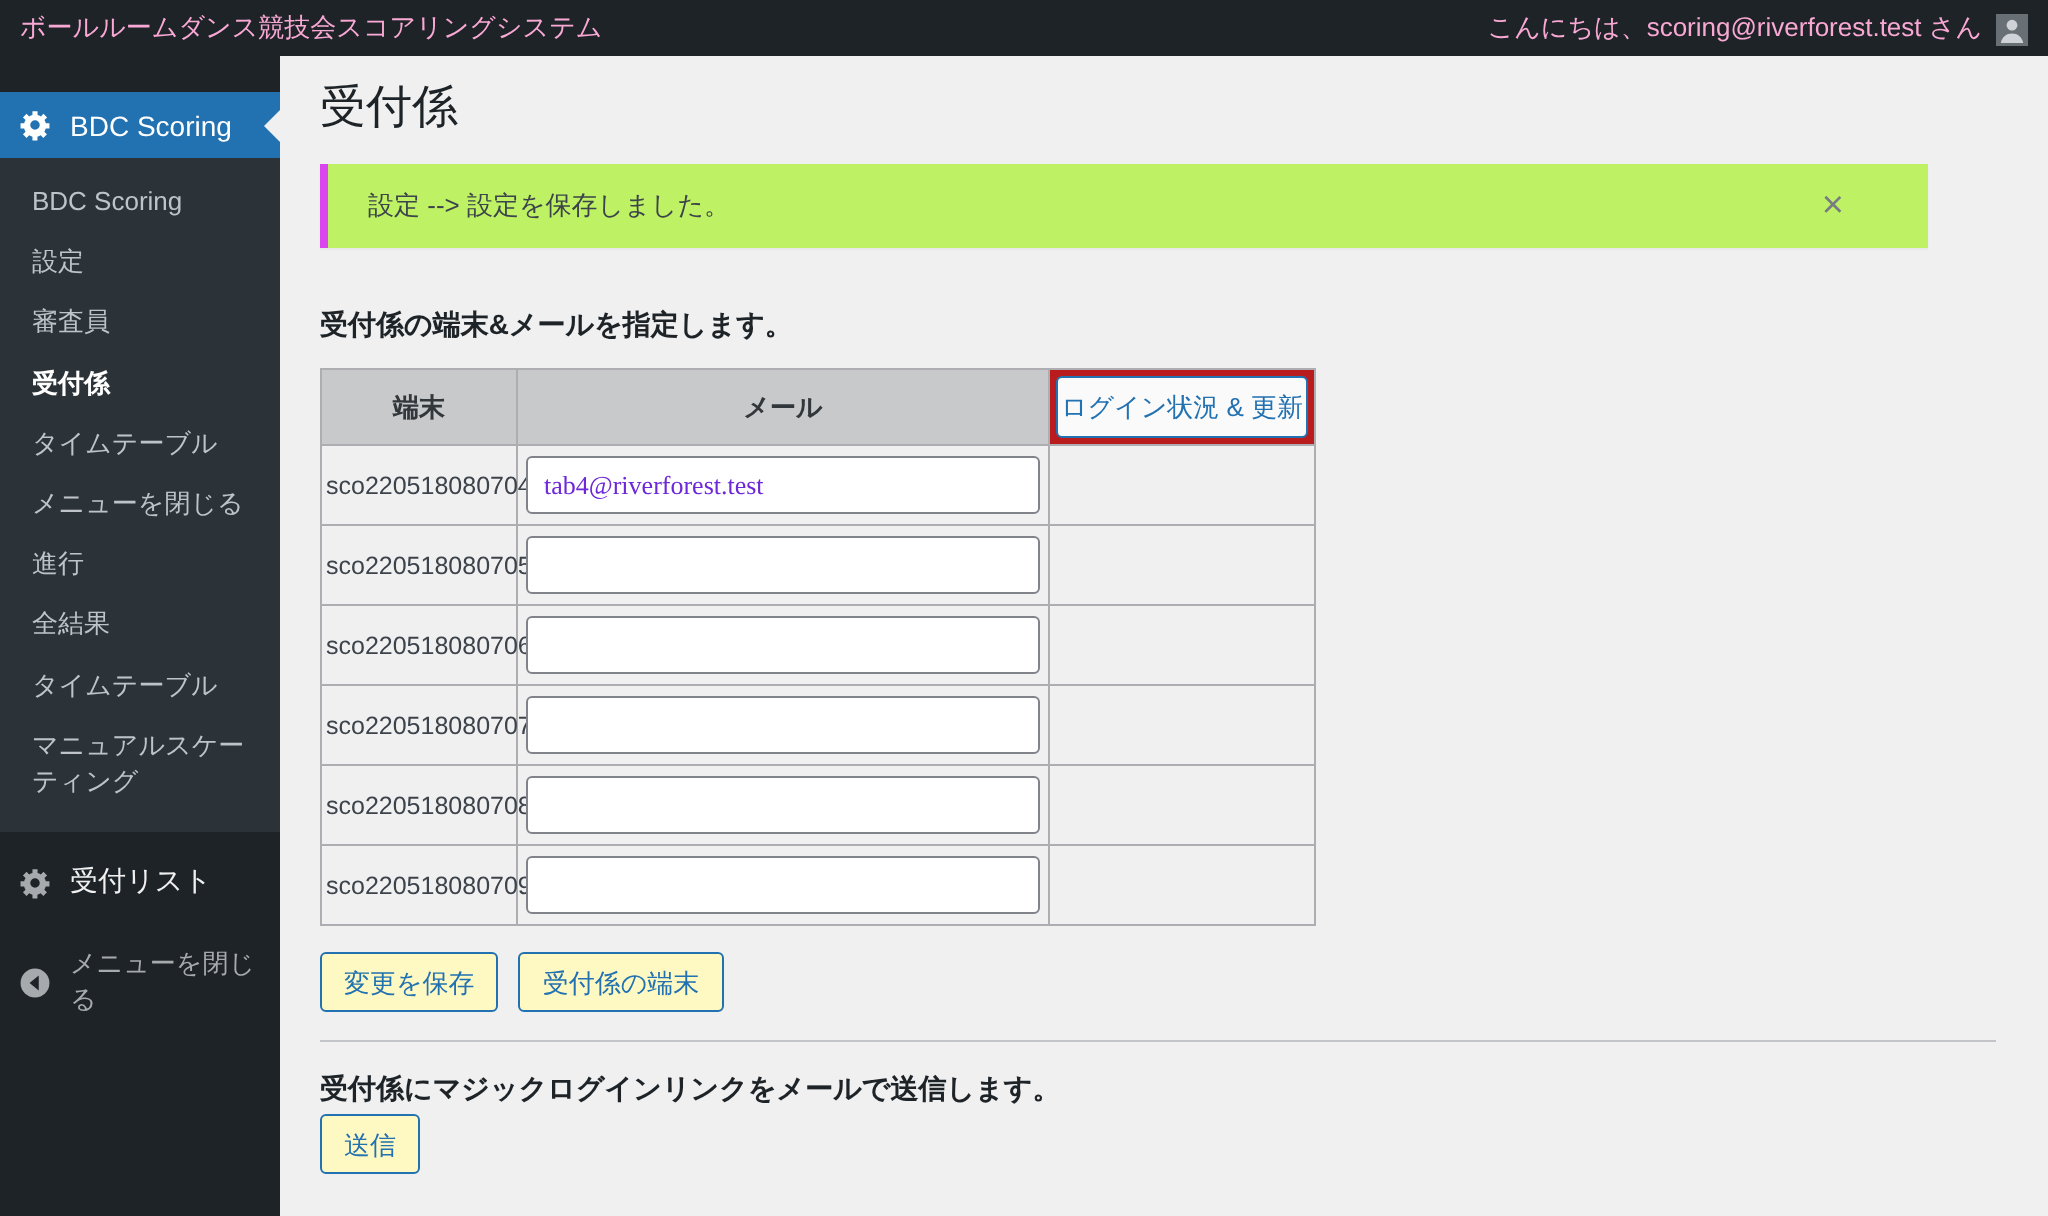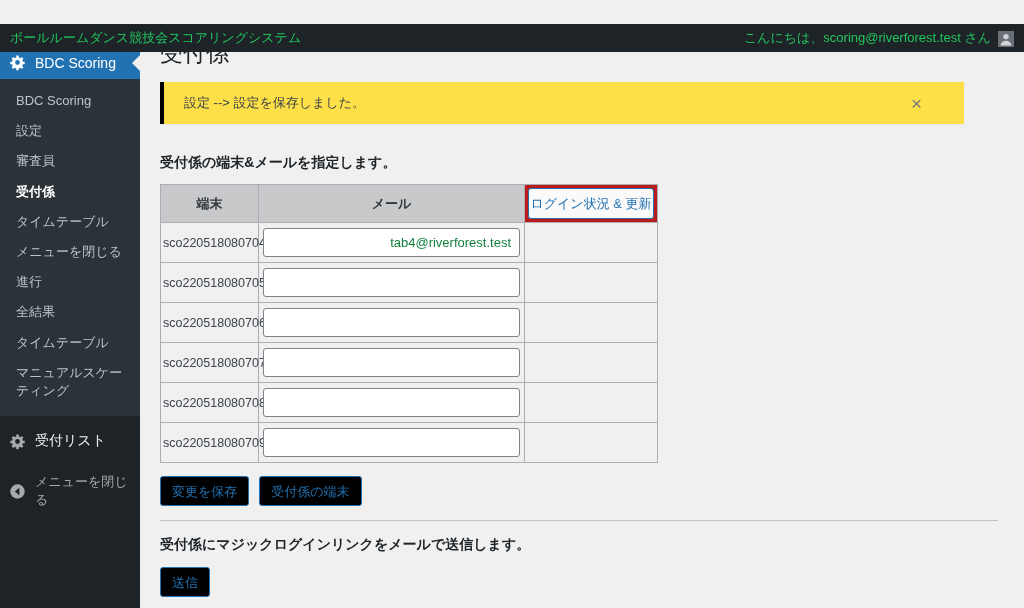--- a/index.html
+++ b/index.html
@@ -6,23 +6,23 @@
   html, body { width: 1024px; height: 608px; overflow: hidden; }
   body {
     font-family: "Liberation Sans", "DejaVu Sans", sans-serif;
     background: #f0f0f1;
     color: #1d2327;
   }
 
   
   .admin-bar {
     position: fixed; top: 0; left: 0; right: 0; height: 28px;
-    background: #1d2327; color: #22c55e;
+    background: #1d2327; color: #f9a8d4;
     display: flex; align-items: center; justify-content: space-between;
-    padding: 0 10px; font-size: 13px; z-index: 50; margin-top: 24px;
+    padding: 0 10px; font-size: 13px; z-index: 50;
   }
   .admin-bar .bar-right { display: flex; align-items: flex-end; gap: 7px; }
   .avatar { width: 16px; height: 16px; display: block; }
 
   
   .sidebar {
     position: fixed; top: 28px; left: 0; bottom: 0; width: 140px;
     background: #1d2327; color: #f0f0f1; font-size: 13px; z-index: 40;
   }
   .menu-item-top {
@@ -57,21 +57,21 @@
 
   
   .content {
     position: absolute; top: 28px; left: 140px; right: 0; bottom: 0;
     background: #f0f0f1; padding: 10px 20px 0 20px; overflow: hidden;
   }
   h1.page-title { font-size: 23px; font-weight: 400; line-height: 30px; margin-bottom: 14px; color: #1d2327; }
 
   .notice {
     position: relative;
-    background: #fde047; border-left: 4px solid #000000;
+    background: #bef264; border-left: 4px solid #d946ef;
     margin-right: 40px; padding: 13px 70px 13px 20px;
     box-shadow: 0 1px 1px rgba(0,0,0,.04);
   }
   .notice p { font-size: 13px; color: #3c434a; line-height: 16px; }
   .notice-dismiss {
     position: absolute; top: 50%; right: 40px; transform: translateY(-50%);
     background: none; border: 0; color: #787c82; font-size: 19px; line-height: 1;
     cursor: pointer; padding: 2px; font-family: inherit;
   }
 
@@ -94,34 +94,33 @@
   .status-refresh-btn {
     width: 100%; height: 31px; background: #fafafa;
     border: 1px solid #2271b1; border-radius: 3px; color: #2271b1;
     font-size: 13px; cursor: pointer; font-family: inherit;
   }
   table.terminals tbody td { background: #f0f0f1; height: 40px; }
   td.col-terminal { text-align: center; color: #3c434a; font-size: 12.5px; padding: 0 2px; }
   td.col-email { padding: 4px; }
   td.col-email input {
     width: 100%; height: 29px; border: 1px solid #80848a; border-radius: 3px;
-    background: #fff; font-size: 13px; padding: 0 8px; color: #15803d;
-    font-family: Liberation Sans, sans-serif;
-    text-align: right;
+    background: #fff; font-size: 13px; padding: 0 8px; color: #6d28d9;
+    font-family: Liberation Serif, serif;
   }
 
   
   .btn-row { margin-top: 13px; display: flex; gap: 10px; }
   .btn-secondary {
-    background: #000000; border: 1px solid #2271b1; border-radius: 3px;
+    background: #fef9c3; border: 1px solid #2271b1; border-radius: 3px;
     color: #2271b1; font-size: 13px; height: 30px; padding: 0 11px;
     cursor: pointer; font-family: inherit; line-height: 1;
   }
   .divider { border: 0; border-top: 1px solid #c3c4c7; margin: 14px 6px 0 0; }
-  .send-btn-wrap { margin-top: 13px; text-decoration: underline; }
+  .send-btn-wrap { margin-top: 3px; text-decoration: underline; }
 </style>
 </head>
 <body>
 
 <div class="admin-bar">
   <span>ボールルームダンス競技会スコアリングシステム</span>
   <span class="bar-right">
     <span>こんにちは、scoring@riverforest.test さん</span>
     <svg class="avatar" viewBox="0 0 16 16">
       <rect width="16" height="16" fill="#697075"></rect>

